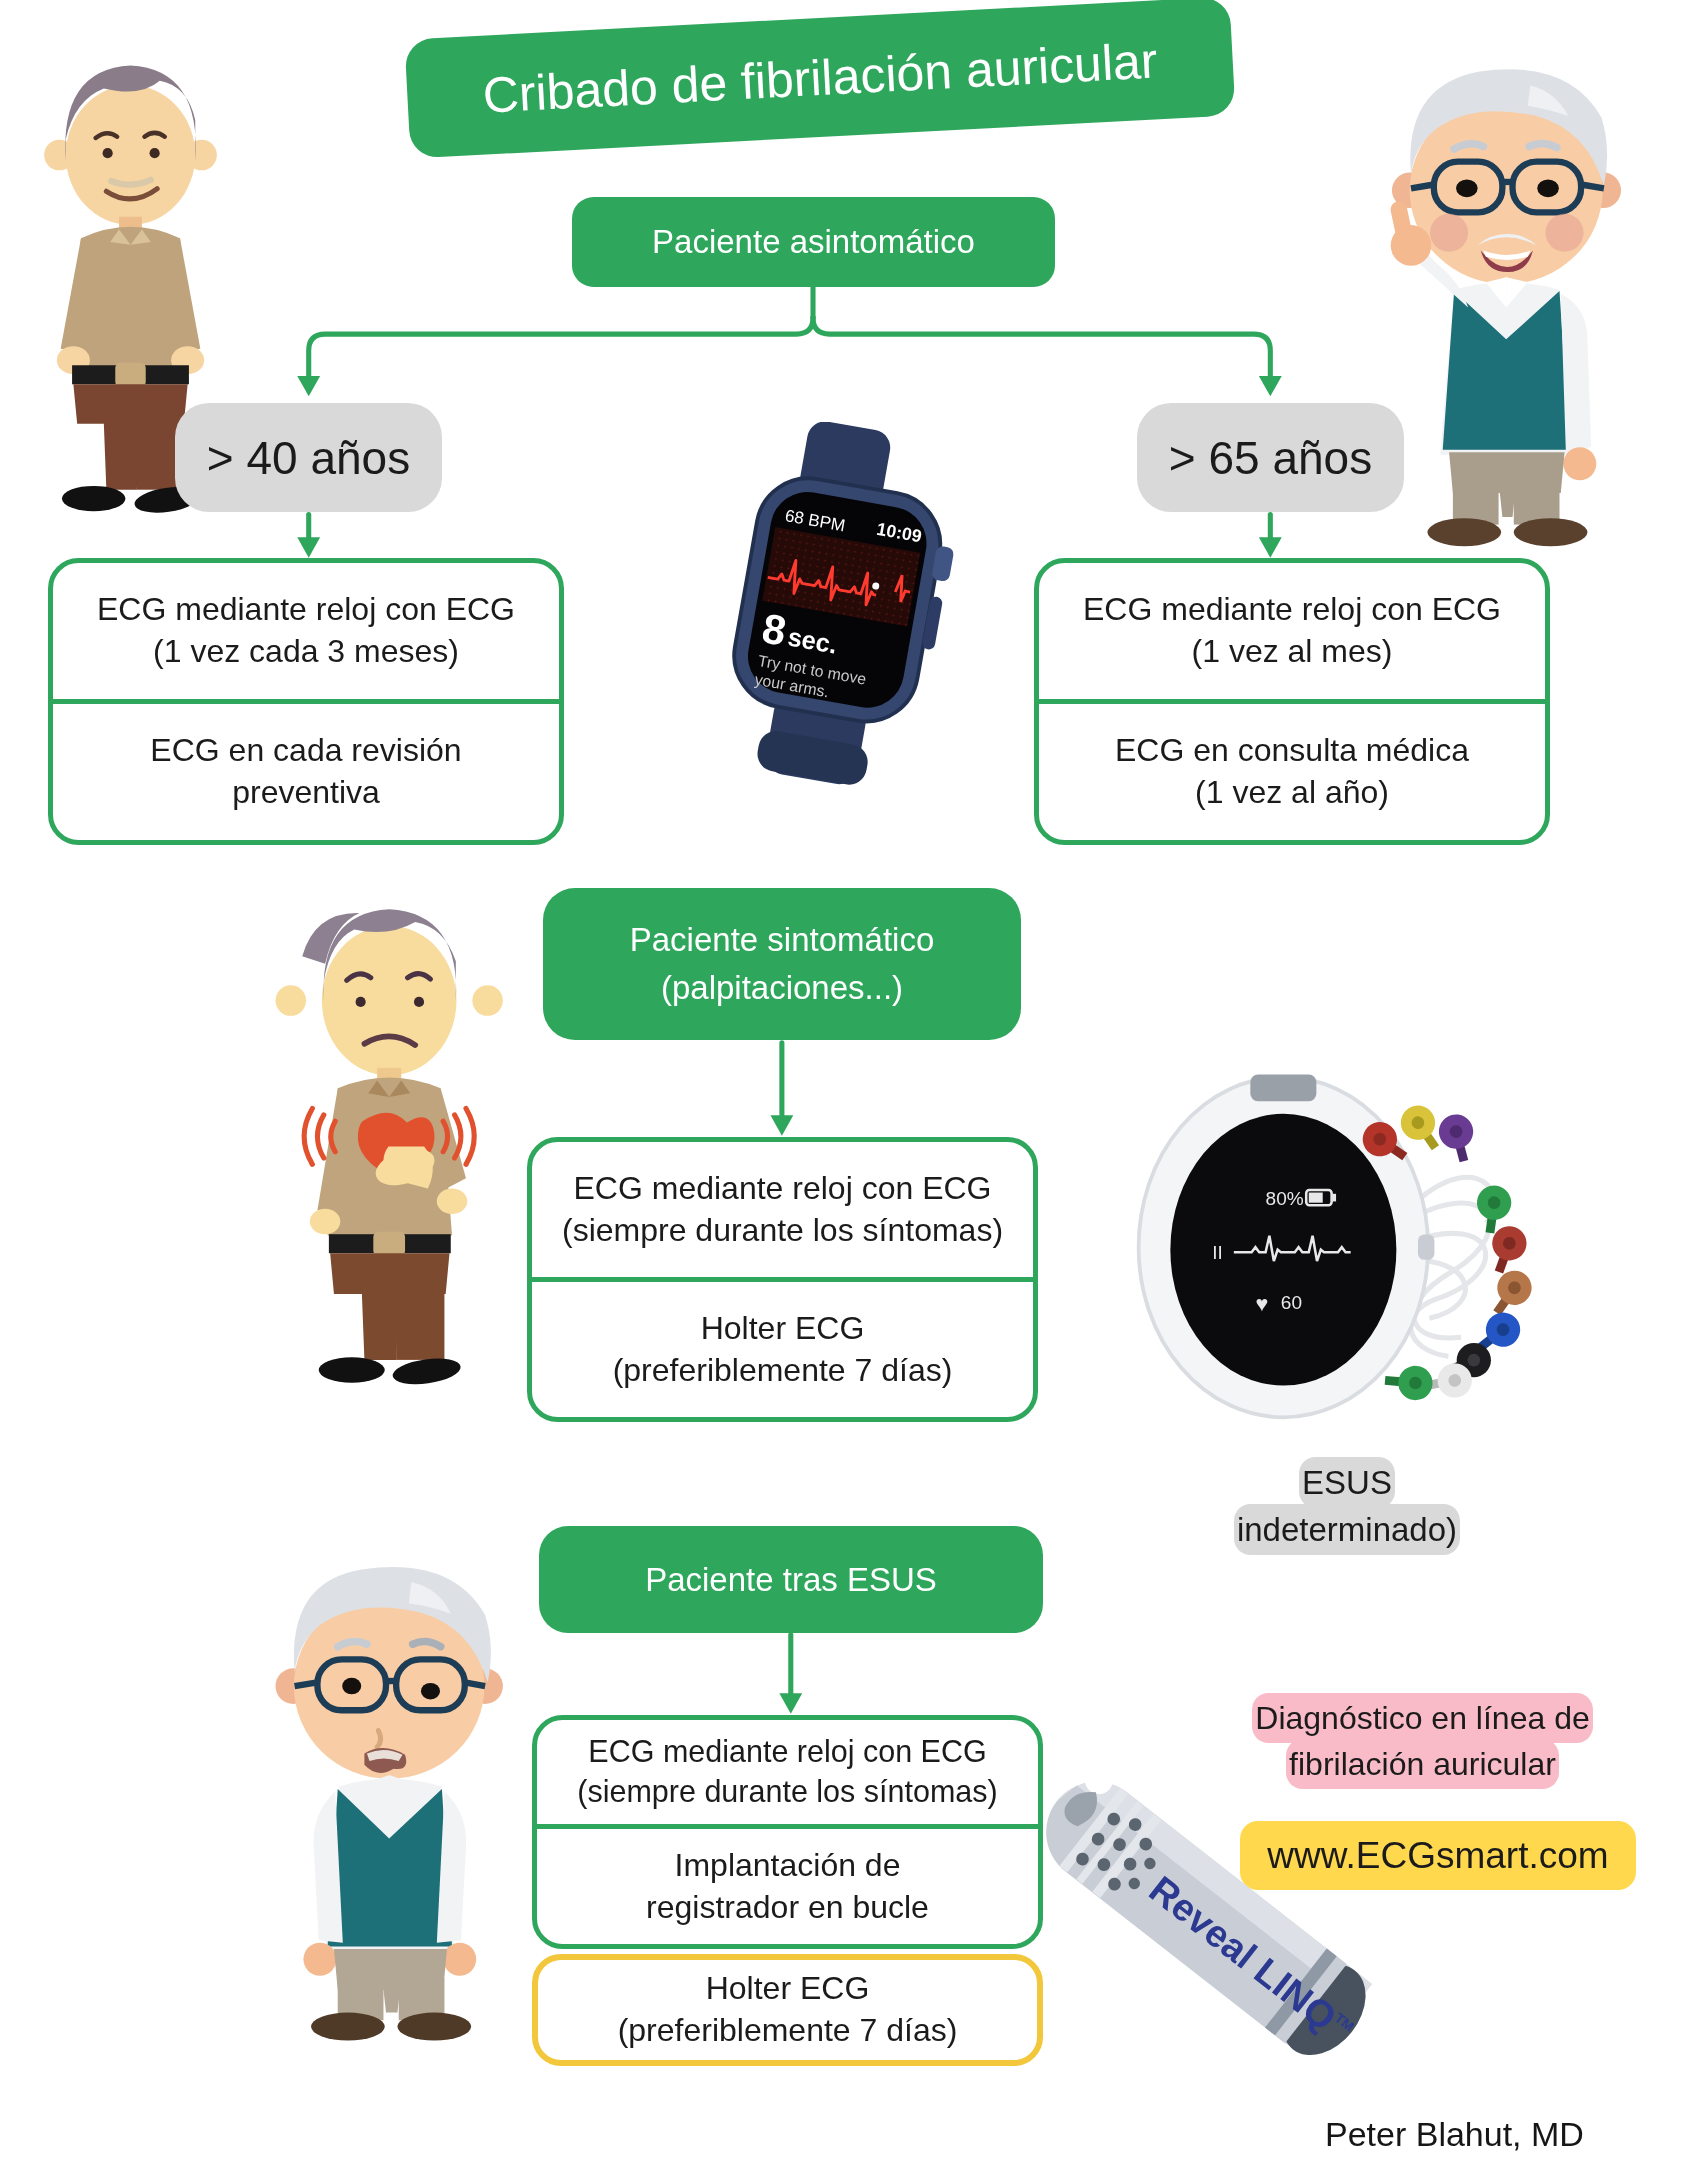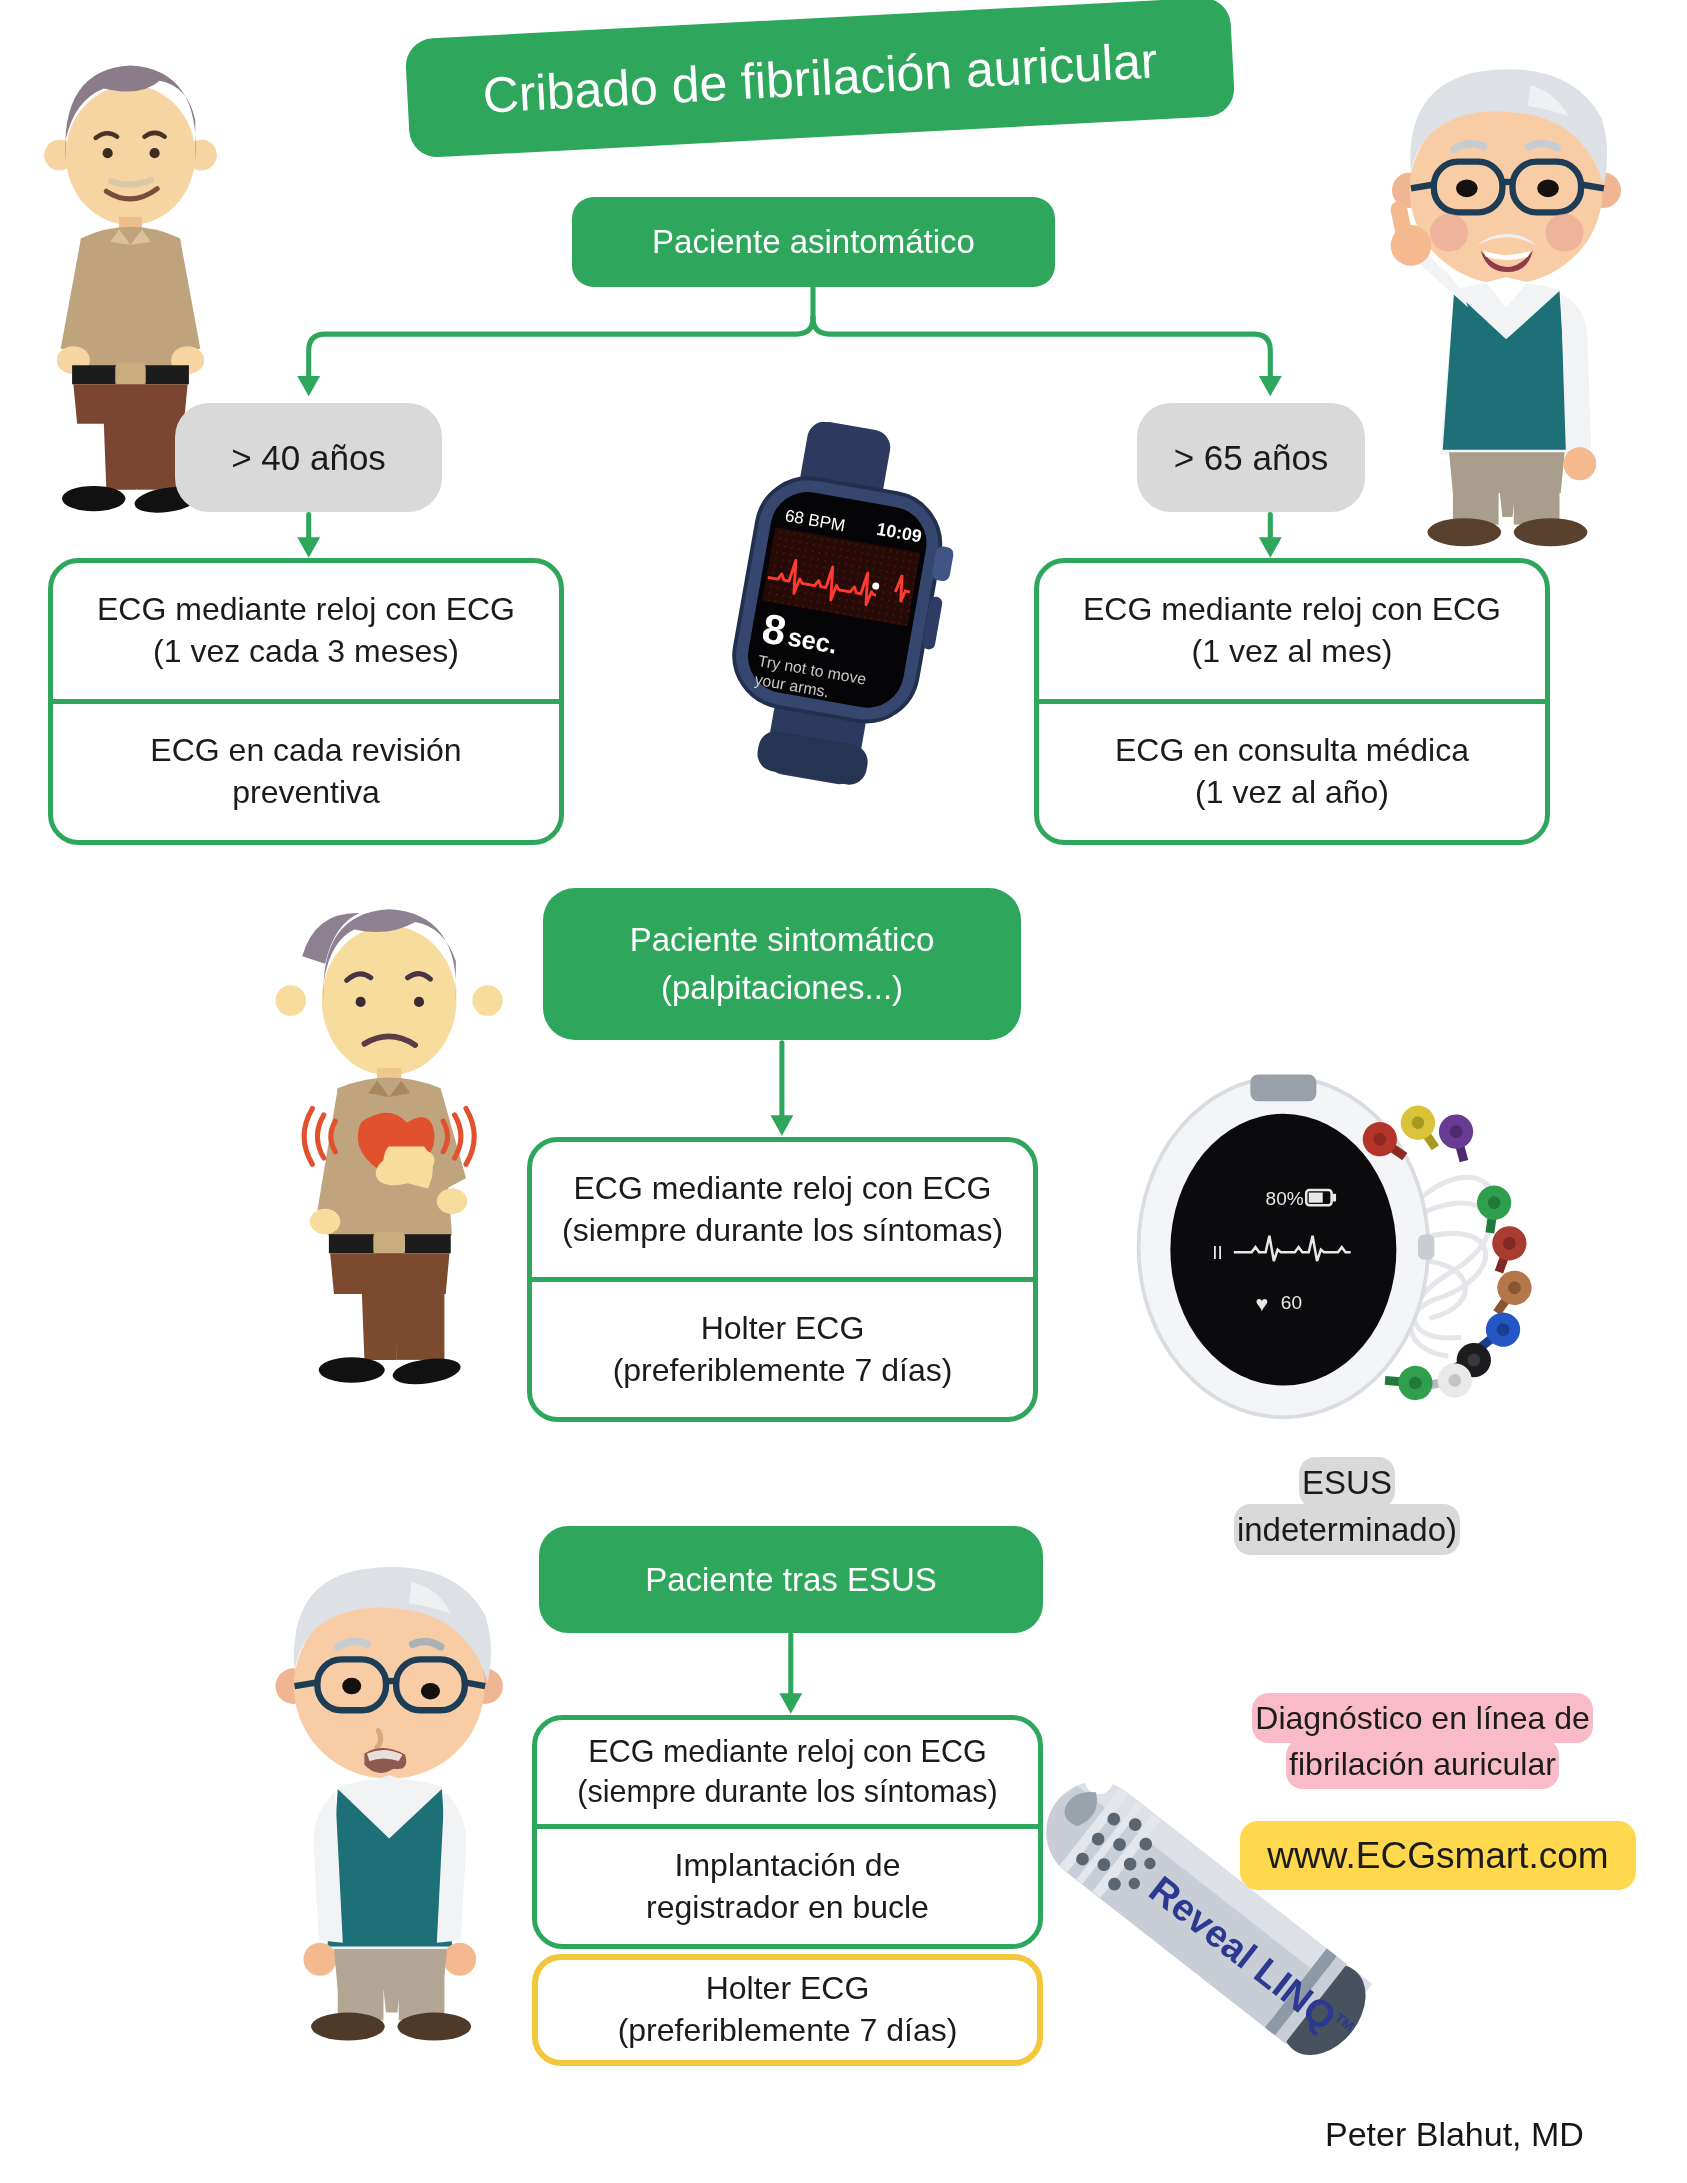--- a/index.html
+++ b/index.html
@@ -2,21 +2,21 @@
 <html style="font-size:10.2px"><head>
 <meta charset="utf-8">
 <style>
   html,body{margin:0;padding:0;background:#ffffff;}
   .canvas{position:relative;width:1687px;height:2183px;background:#ffffff;
           font-family:"Liberation Sans",sans-serif;color:#1b1b1b;overflow:hidden;}
   .abs{position:absolute;}
   .green-pill{background:#2EA75D;color:#ffffff;display:flex;flex-direction:column;
               align-items:center;justify-content:center;text-align:center;z-index:3;}
   .age-pill{background:#D9D9D9;color:#1b1b1b;border-radius:34px;display:flex;
-            align-items:center;justify-content:center;font-size:35px;z-index:3;}
+            align-items:center;justify-content:center;font-size:46px;z-index:3;}
   .outline-box{background:#ffffff;border:5.1px solid #2EA75D;border-radius:30.5px;
                display:flex;flex-direction:column;z-index:3;box-sizing:border-box;}
   .cell{display:flex;flex-direction:column;justify-content:center;
         font-size:32px;line-height:1.3;text-align:center;flex:1;}
   .cell.split{border-top:5.1px solid #2EA75D;}
   .yellow-box{background:#ffffff;border:6.4px solid #F2C73B;border-radius:29px;
               display:flex;flex-direction:column;align-items:center;justify-content:center;
               font-size:32px;line-height:1.3;text-align:center;z-index:3;box-sizing:border-box;}
   .title-box{background:#2EA75D;border-radius:28px;transform:rotate(-3deg);
              display:flex;align-items:center;justify-content:center;color:#fff;
@@ -61,21 +61,21 @@
     <span>Cribado de fibrilación auricular</span>
   </div>
 
   <div class="abs green-pill" style="left:572px;top:197px;width:483px;height:90px;border-radius:21.6px;font-size:33px;">
     <span>Paciente asintomático</span>
   </div>
 
   <div class="abs age-pill" style="left:175px;top:403px;width:267px;height:109px;">
     <span>&gt; 40 años</span>
   </div>
-  <div class="abs age-pill" style="left:1137px;top:403px;width:228px;height:109px;">
+  <div class="abs age-pill" style="left:1137px;top:403px;width:267px;height:109px;">
     <span>&gt; 65 años</span>
   </div>
 
   <div class="abs outline-box" style="left:48px;top:558px;width:516px;height:287px;">
     <div class="cell">
       <span>ECG mediante reloj con ECG</span>
       <span>(1 vez cada 3 meses)</span>
     </div>
     <div class="cell split">
       <span>ECG en cada revisión</span>

